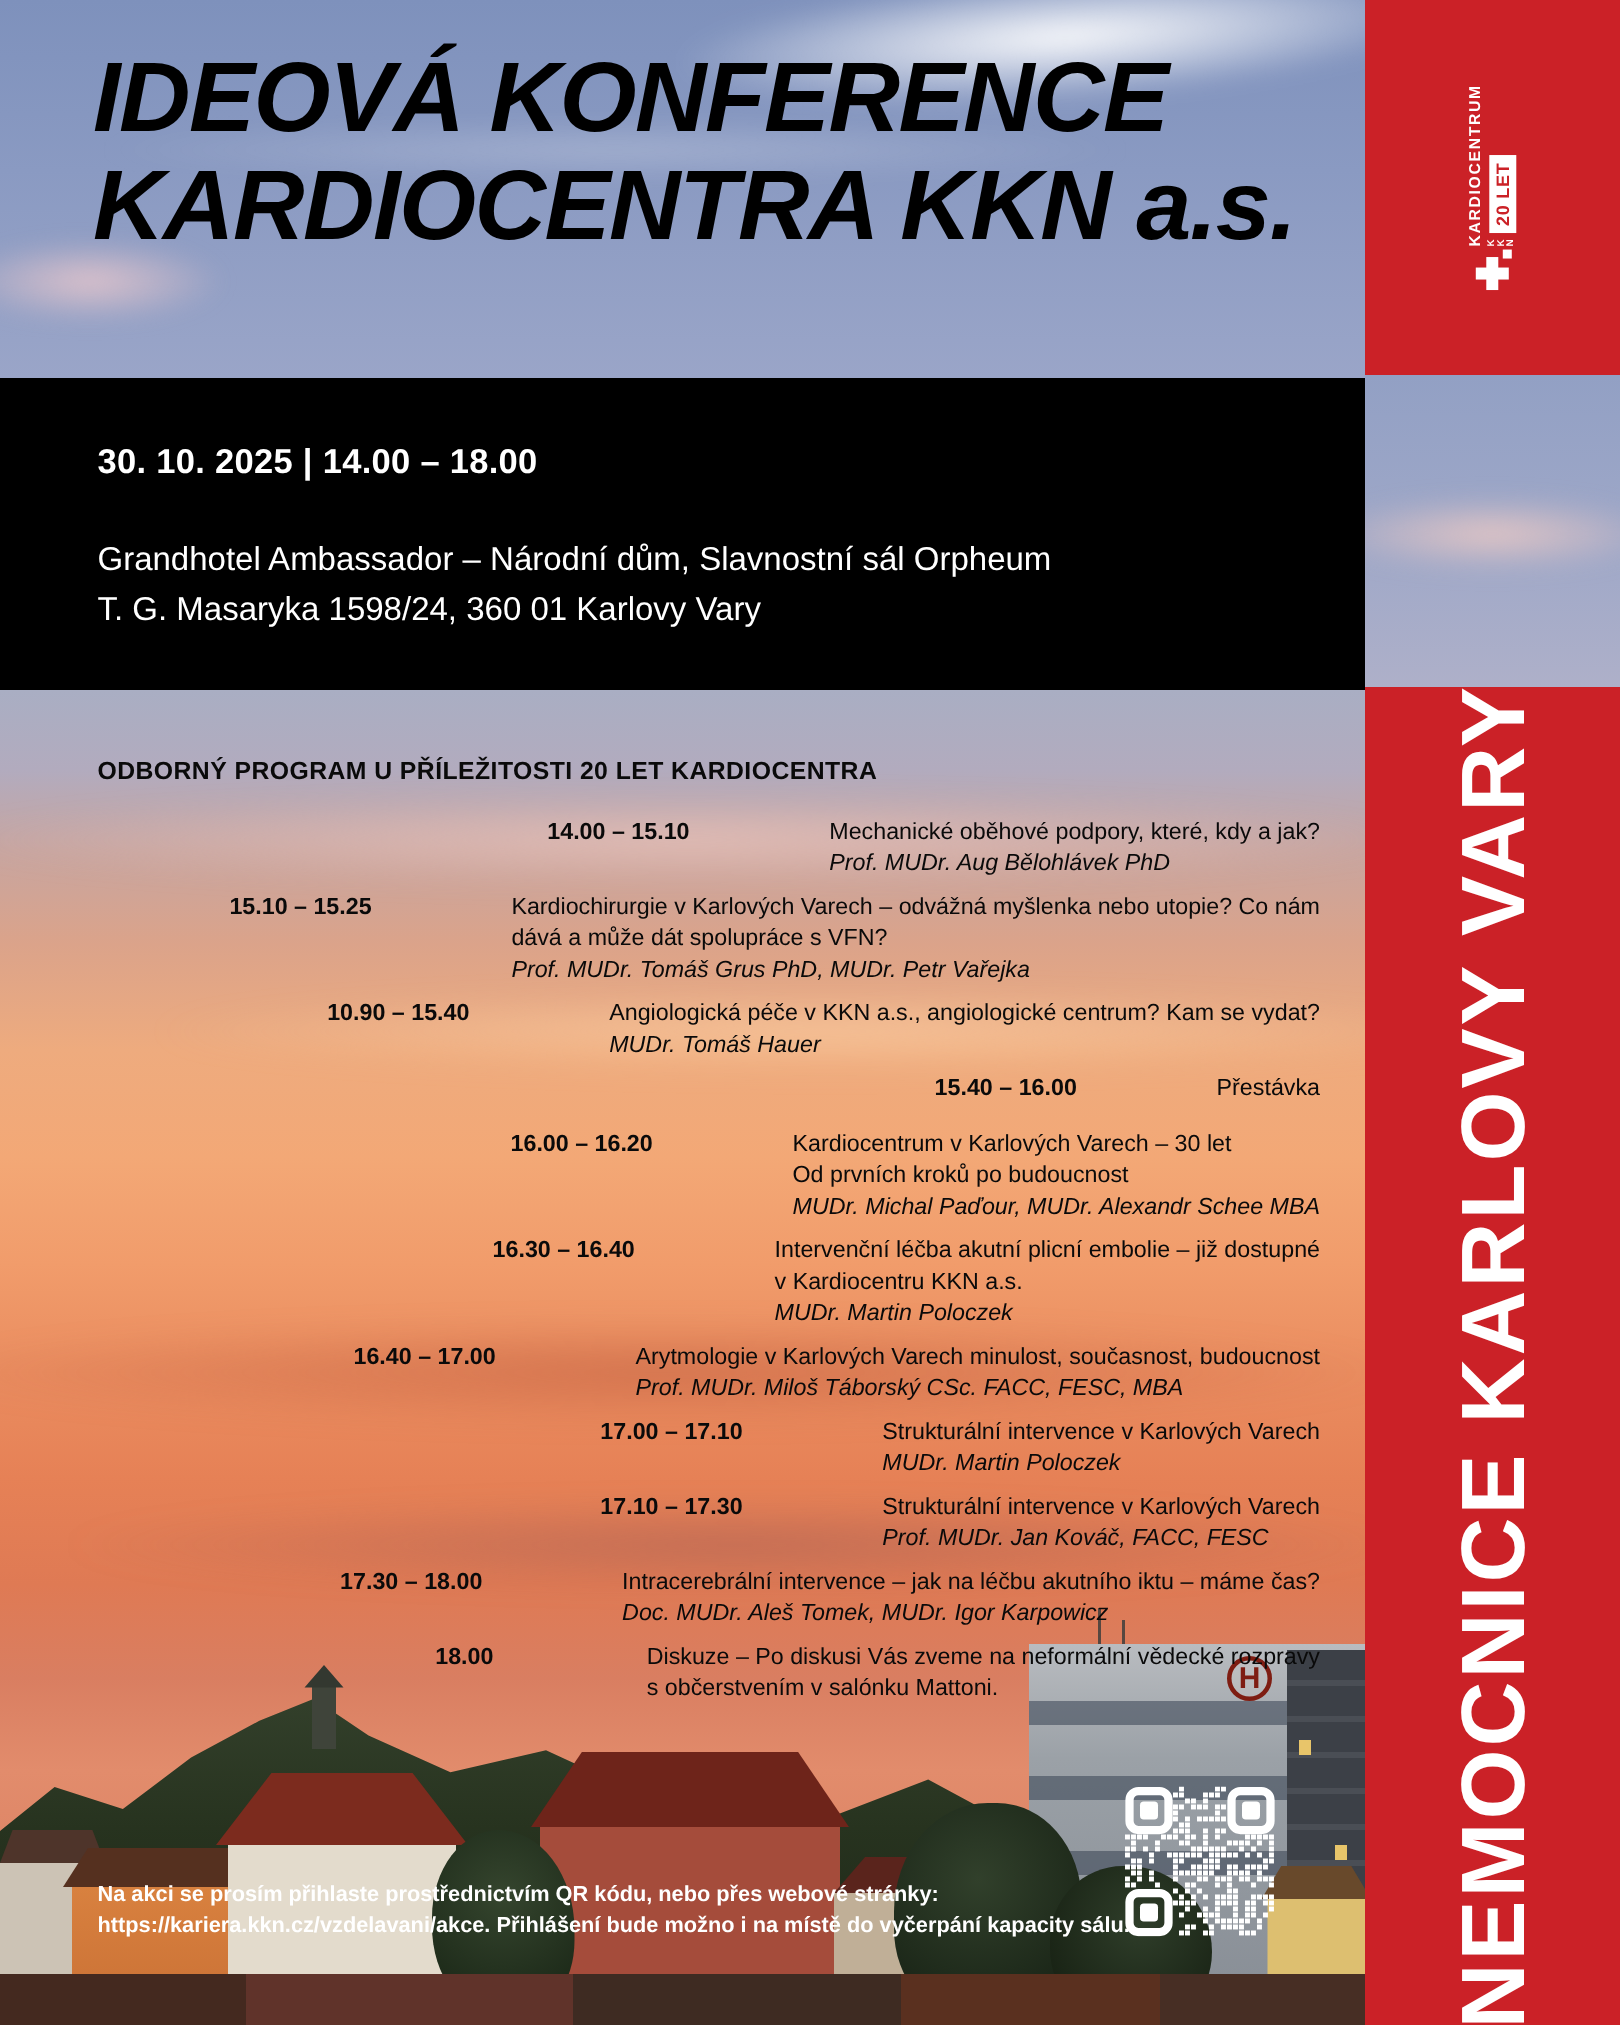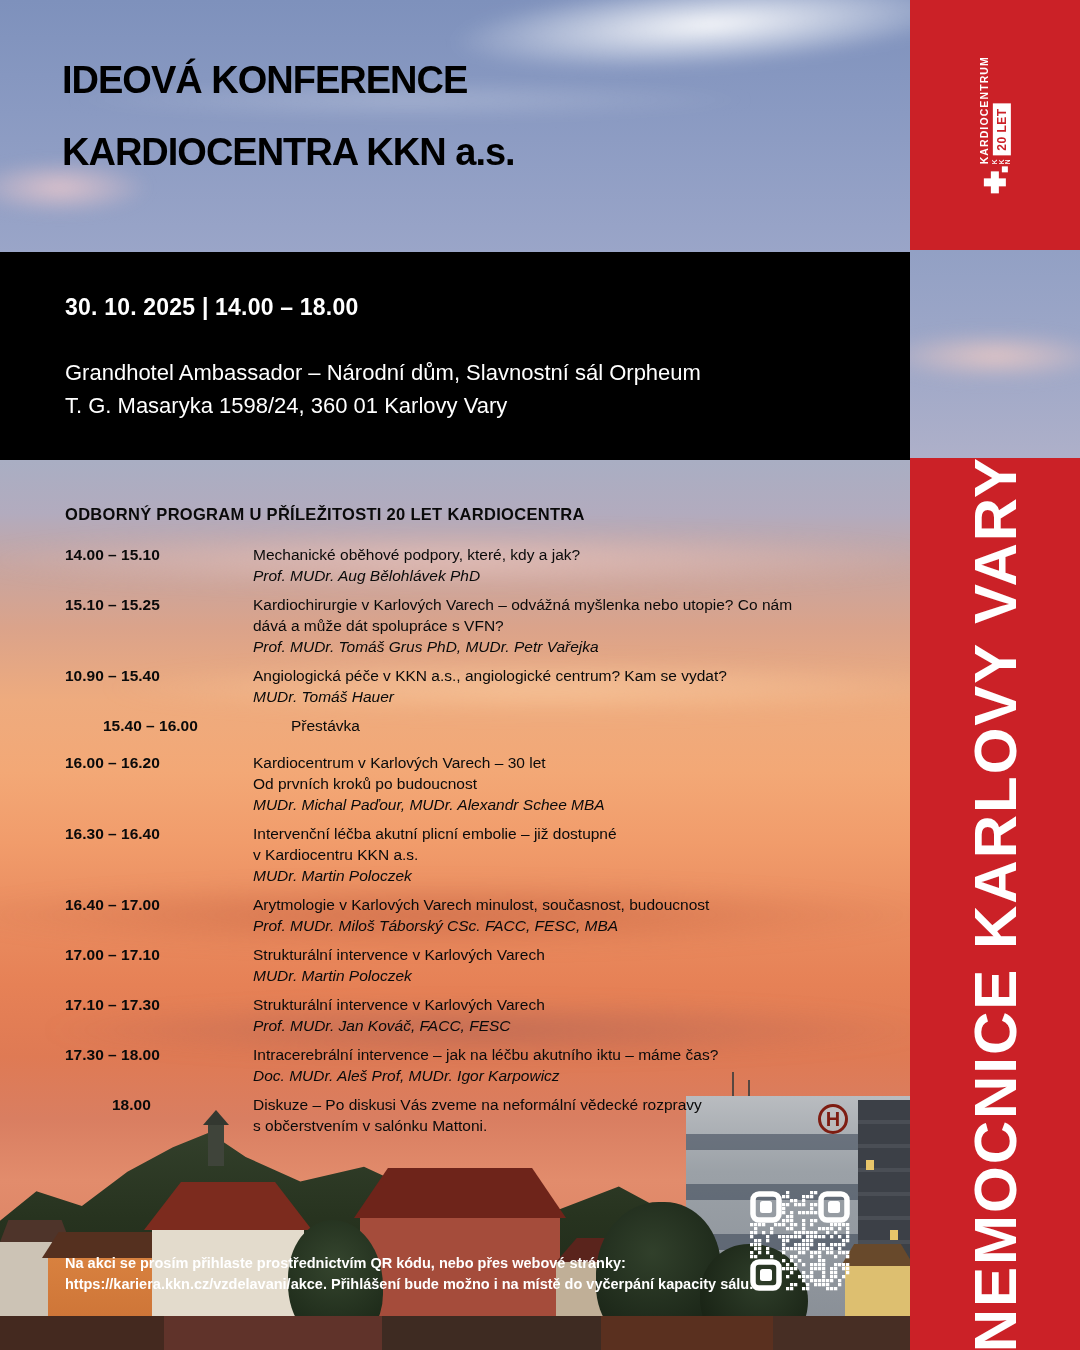--- a/index.html
+++ b/index.html
@@ -24,22 +24,22 @@
   .side-bottom { position:absolute; left:910px; top:458px; width:170px; height:892px; background:#cb2127;
                  display:flex; align-items:center; justify-content:center; }
   
   .cloud { position:absolute; filter:blur(7px); border-radius:50%; }
   .cloud.c1 { right:-60px; top:-18px; width:520px; height:85px;
               background:radial-gradient(closest-side,rgba(255,255,255,.95),rgba(255,255,255,0)); transform:rotate(-4deg); }
   .cloud.c2 { left:-30px; top:160px; width:180px; height:55px;
               background:radial-gradient(closest-side,rgba(245,205,205,.75),rgba(245,205,205,0)); }
   .cloud.c3 { left:60px; top:80px; width:700px; height:40px;
               background:radial-gradient(closest-side,rgba(255,255,255,.22),rgba(255,255,255,0)); }
-  .title { position:absolute; left:62px; top:44px; color:#000;
-           font-size:38px; line-height:72px; font-weight:bold; letter-spacing:-1px; white-space:nowrap; }
+  .title { position:absolute; left:62px; top:28px; color:#000;
+           font-size:66px; line-height:72px; font-weight:bold; letter-spacing:-1px; white-space:nowrap;font-style:italic; }
   
   .red-band p { position:absolute; left:65px; color:#fff; }
   .datetime { top:42px;  font-size:23px; font-weight:bold; letter-spacing:.2px; }
   .venue1   { top:108px; font-size:22px; }
   .venue2   { top:141px; font-size:22px; }
   
   .streak { position:absolute; filter:blur(9px); border-radius:50%; }
   .s1 { left:-40px; top:70px;  width:1000px; height:60px; background:radial-gradient(closest-side,rgba(240,200,190,.65),rgba(240,200,190,0)); }
   .s2 { left:100px; top:200px; width:900px;  height:55px; background:radial-gradient(closest-side,rgba(255,214,170,.55),rgba(255,214,170,0)); }
   .s3 { left:-60px; top:420px; width:1000px; height:70px; background:radial-gradient(closest-side,rgba(186,86,58,.45),rgba(186,86,58,0)); }
@@ -88,21 +88,21 @@
   .tree { position:absolute; z-index:4; }
   .t1 { left:288px; top:760px; width:95px;  height:125px; border-radius:48% 55% 42% 50%;
         background:radial-gradient(circle at 50% 35%,#35452e,#1d2a19 75%); }
   .t2 { left:596px; top:742px; width:125px; height:145px; border-radius:50% 45% 50% 42%;
         background:radial-gradient(circle at 45% 35%,#31402b,#1a2517 75%); }
   .t3 { left:700px; top:784px; width:108px; height:110px; border-radius:45% 52% 48% 50%;
         background:radial-gradient(circle at 55% 35%,#2f3e2a,#182214 75%); }
   
   .program { position:absolute; left:65px; top:45px; width:815px; z-index:10; color:#0a0a0a; }
   .program h2 { font-size:16.5px; font-weight:bold; letter-spacing:.3px; margin-bottom:20px; }
-  .p-row { display:flex; margin-bottom:8px; }
+  .p-row { display:flex; margin-bottom:8px;justify-content:flex-end; }
   .p-row.row-break { margin-bottom:16px;margin-left:38px; }
   .p-row.row-last .p-time { padding-left:47px; }
   .p-time { width:188px; flex:none; font-size:15.5px; line-height:21px; font-weight:bold; }
   .p-title { font-size:15.5px; line-height:21px; font-weight:normal; white-space:pre-line; }
   .p-speakers { font-size:15.5px; line-height:21px; font-style:italic; }
   .p-speakers:empty { display:none; }
   
   .note { position:absolute; left:65px; top:793px; width:700px; z-index:12; color:#fff;
           font-size:14.5px; font-weight:bold; line-height:21px; }
   .qr { position:absolute; left:750px; top:731px; width:100px; height:100px; z-index:12; }
@@ -242,21 +242,21 @@
         <div class="p-time">17.10 – 17.30</div>
         <div>
           <div class="p-title">Strukturální intervence v Karlových Varech</div>
           <div class="p-speakers">Prof. MUDr. Jan Kováč, FACC, FESC</div>
         </div>
       </div>
       <div class="p-row">
         <div class="p-time">17.30 – 18.00</div>
         <div>
           <div class="p-title">Intracerebrální intervence – jak na léčbu akutního iktu – máme čas?</div>
-          <div class="p-speakers">Doc. MUDr. Aleš Prof, MUDr. Igor Karpowicz</div>
+          <div class="p-speakers">Doc. MUDr. Aleš Tomek, MUDr. Igor Karpowicz</div>
         </div>
       </div>
       <div class="p-row row-last">
         <div class="p-time">18.00</div>
         <div>
           <div class="p-title">Diskuze – Po diskusi Vás zveme na neformální vědecké rozpravy
 s občerstvením v salónku Mattoni.</div>
 
         </div>
       </div>

